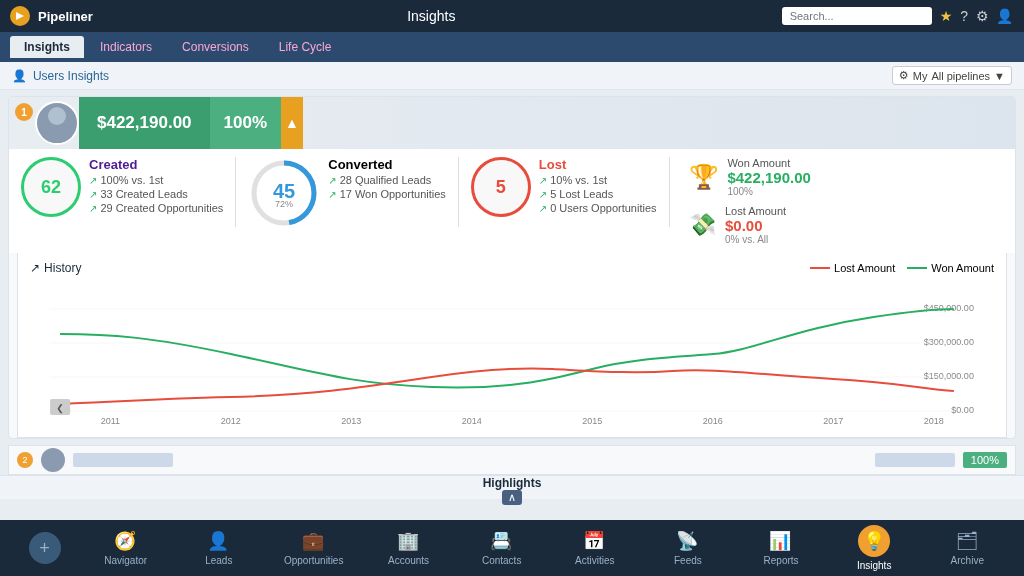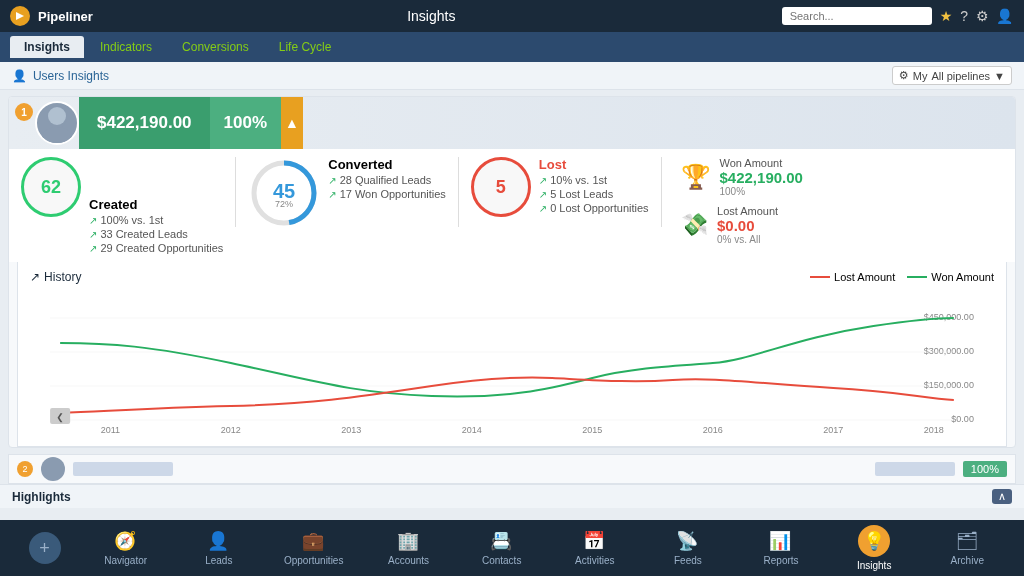--- a/index.html
+++ b/index.html
@@ -27,21 +27,21 @@
     .nav-tabs {
       background: #2c4a6e;
       height: 30px;
       display: flex;
       align-items: center;
       padding: 0 10px;
       gap: 2px;
     }
     .nav-tab {
       padding: 4px 14px;
-      color: #84cc16;
+      color: #f9a8d4;
       font-size: 12px;
       cursor: pointer;
       border-radius: 3px 3px 0 0;
     }
     .nav-tab.active {
       background: #e8edf2;
       color: #1a2a3a;
       font-weight: 600;
     }
 
@@ -156,21 +156,21 @@
       font-size: 18px;
       font-weight: bold;
       color: #666;
       background: #f8f8f8;
       flex-shrink: 0;
     }
     .stat-circle.green { border-color: #2ecc71; color: #2ecc71; }
     .stat-circle.red { border-color: #e74c3c; color: #e74c3c; }
     .stat-details { display: flex; flex-direction: column; gap: 2px; }
     .stat-label { font-size: 13px; font-weight: bold; }
-    .stat-label.green { color: #000000; margin-top: 40px; }
+    .stat-label.green { color: #4c1d95; }
     .stat-label.blue { color: #000000; }
     .stat-label.red { color: #e74c3c; }
     .stat-item { font-size: 11px; color: #555; display: flex; align-items: center; gap: 3px; }
     .stat-item .trend { color: #27ae60; font-size: 10px; }
     .stat-divider { width: 1px; background: #ddd; height: 70px; flex-shrink: 0; }
     .won-lost-section { display: flex; flex-direction: column; gap: 8px; margin-left: 8px; }
     .won-section { display: flex; align-items: center; gap: 8px; }
     .trophy-icon { font-size: 24px; color: #f0a030; }
     .won-details { display: flex; flex-direction: column; }
     .won-label { font-size: 11px; color: #555; }
@@ -219,20 +219,21 @@
     
     .highlights-bar {
       background: #f0f4f8;
       height: 24px;
       display: flex;
       align-items: center;
       justify-content: space-between;
       padding: 0 12px;
       border-top: 1px solid #dde3ea;
       margin: 0 0;
+      flex-direction: column;
     }
     .highlights-label { font-size: 12px; color: #1a2a3a; font-weight: 600; }
     .highlights-right { display: flex; align-items: center; gap: 4px; }
     .collapse-btn { background: #4a6080; color: #fff; border-radius: 3px; padding: 1px 6px; font-size: 11px; cursor: pointer; }
 
     
     .bottom-nav {
       background: #1a2a3a;
       height: 56px;
       display: flex;
@@ -403,21 +404,21 @@
           <span>10% vs. 1st</span>
         </span>
         <span class="stat-item">
           <span class="trend">↗</span>
           <span>5</span>
           <span>Lost Leads</span>
         </span>
         <span class="stat-item">
           <span class="trend">↗</span>
           <span>0</span>
-          <span>Lost Opportunities</span>
+          <span>Users Opportunities</span>
         </span>
       </div>
     </div>
 
     <div class="stat-divider"></div>
 
     <div class="won-lost-section">
       <div class="won-section">
         <span class="trophy-icon">🏆</span>
         <div class="won-details">

